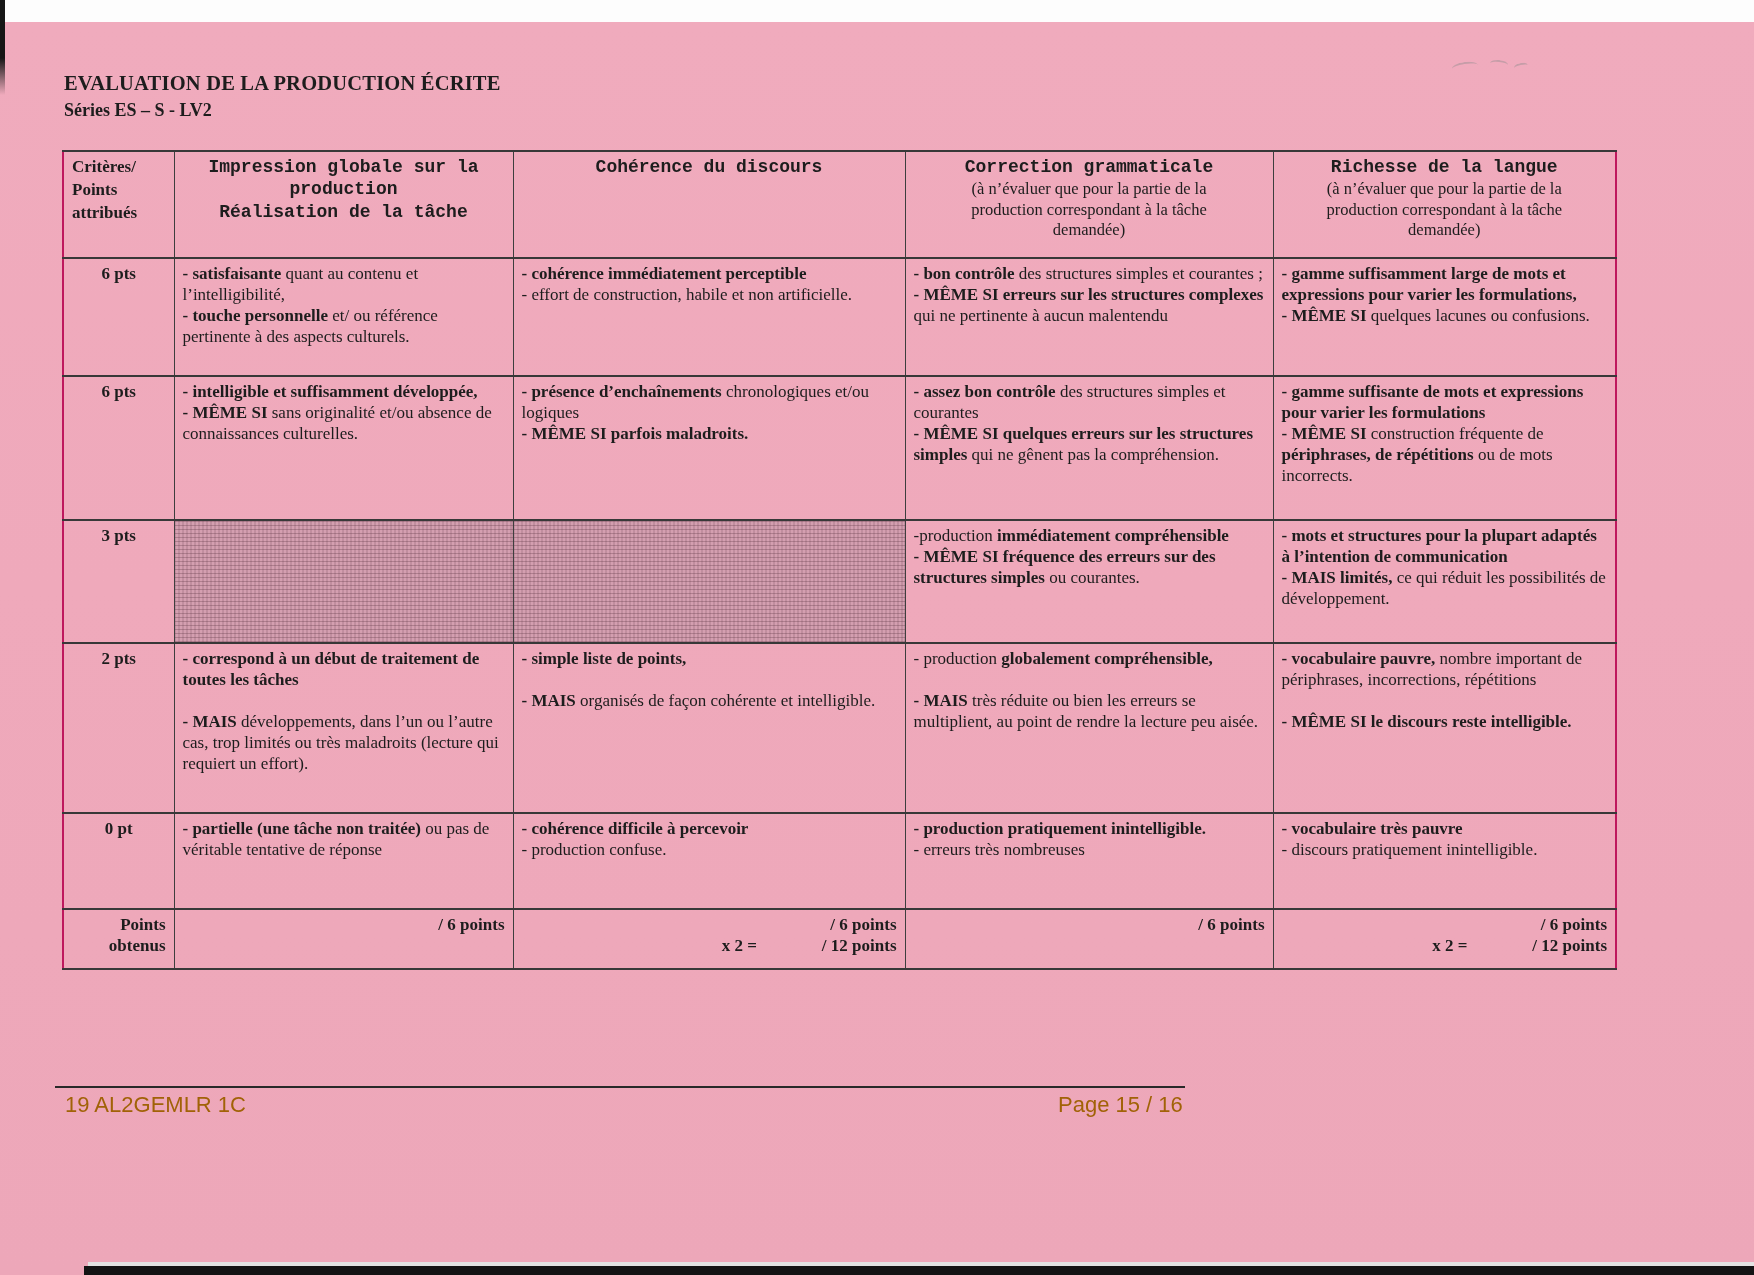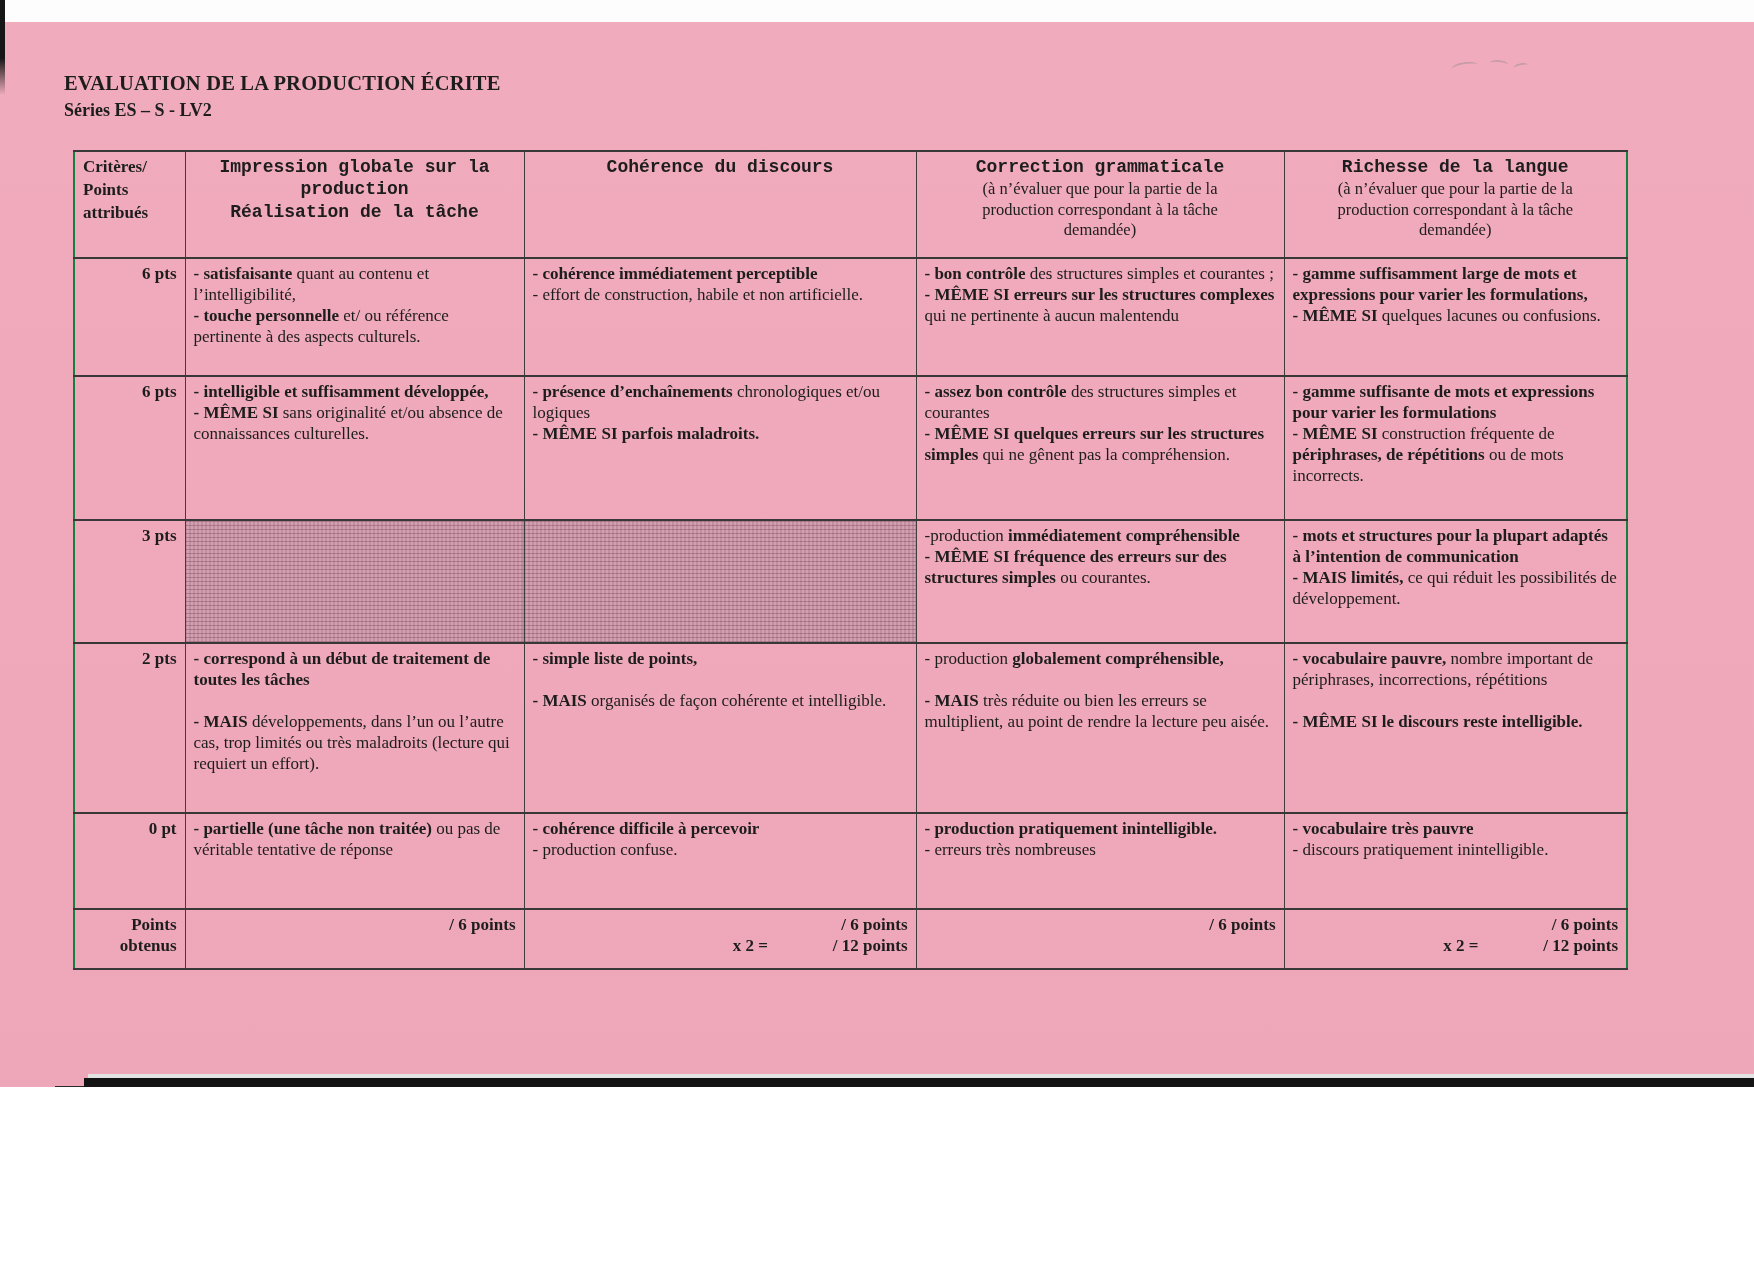--- a/index.html
+++ b/index.html
@@ -1,16 +1,16 @@
 <!DOCTYPE html>
 <html style="--paper: #f0abbd; --hatch-base: #d49fb0;"><head>
 <meta charset="utf-8">
 <style>
   html,body{margin:0;padding:0;}
-  .page{position:relative;width:1754px;height:1087px;background:#fdfdfd;overflow:hidden;
+  .page{position:relative;width:1754px;height:1275px;background:#fdfdfd;overflow:hidden;
         font-family:"Liberation Serif","DejaVu Serif",serif;color:#1d1d1d;}
   .paper{position:absolute;left:0;top:22px;right:0;bottom:0;
          background:linear-gradient(180deg,var(--paper,#f0abbd) 0%,#efa9bb 45%,#eda7b9 100%);}
   .edge-left{position:absolute;left:0;top:0;width:5px;height:95px;
              background:linear-gradient(#161616 0,#161616 58px,rgba(22,22,22,0) 95px);}
   .edge-bottom-light{position:absolute;left:88px;right:0;bottom:9px;height:4px;background:#e3e3e3;}
   .edge-bottom-dark{position:absolute;left:84px;right:0;bottom:0;height:9px;background:#141414;}
   .smudge{position:absolute;left:1452px;top:56px;width:80px;height:16px;opacity:.4;}
   .smudge i{position:absolute;border-top:2px solid #8a8a8a;border-radius:50%;}
   .smudge i:nth-child(1){left:0;top:6px;width:26px;height:8px;transform:rotate(-8deg);}
@@ -20,35 +20,35 @@
   .title-block{position:absolute;left:64px;top:72px;}
   .title-line1{font-size:20.5px;font-weight:bold;letter-spacing:.2px;}
   .title-line2{font-size:18px;font-weight:bold;margin-top:5px;}
 
   table.rubric{position:absolute;left:62px;top:150px;width:1553px;
                border-collapse:collapse;table-layout:fixed;}
   table.rubric td,table.rubric th{border-left:1.5px solid #3e3e3e;border-right:1.5px solid #3e3e3e;
                border-top:2px solid #383838;border-bottom:2px solid #383838;
                padding:4px 8px;vertical-align:top;font-size:17px;line-height:1.24;
                overflow:hidden;}
-  table.rubric{border:2px solid #15803d;margin-left:11px;}
+  table.rubric{border:2px solid #be185d;}
   thead tr{height:107px;}
   thead th{vertical-align:middle;text-align:center;font-weight:normal;}
   .hdr-crit{text-align:left;white-space:pre-line;font-weight:bold;font-size:17px;line-height:1.35;}
   .hdr-main{font-weight:bold;font-size:18px;white-space:pre-line;font-family:Liberation Mono, monospace;}
   .hdr-sub{font-size:16.5px;white-space:pre-line;margin-top:1px;}
 
   tbody tr:nth-child(1){height:118px;}
   tbody tr:nth-child(2){height:144px;}
   tbody tr:nth-child(3){height:123px;}
   tbody tr:nth-child(4){height:170px;}
   tbody tr:nth-child(5){height:96px;}
   tbody tr.score-row{height:60px;}
 
-  td.pts-cell{vertical-align:middle;text-align:right;font-weight:bold;font-size:17px;}
+  td.pts-cell{vertical-align:middle;text-align:center;font-weight:bold;font-size:17px;}
   .para{min-height:1.2em;}
   .para b{font-weight:bold;}
   td.hatched{background-color:var(--hatch-base,#d49fb0);
     background-image:
       repeating-linear-gradient(0deg,  rgba(90,50,65,.30) 0 1px, transparent 1px 4px),
       repeating-linear-gradient(90deg, rgba(90,50,65,.30) 0 1px, transparent 1px 4px);}
   td.score-cell{font-weight:bold;vertical-align:top;}
   .score-l1{text-align:right;}
   .score-l2{display:flex;justify-content:flex-end;}
   .score-l2 .x2{margin-right:65px;}

